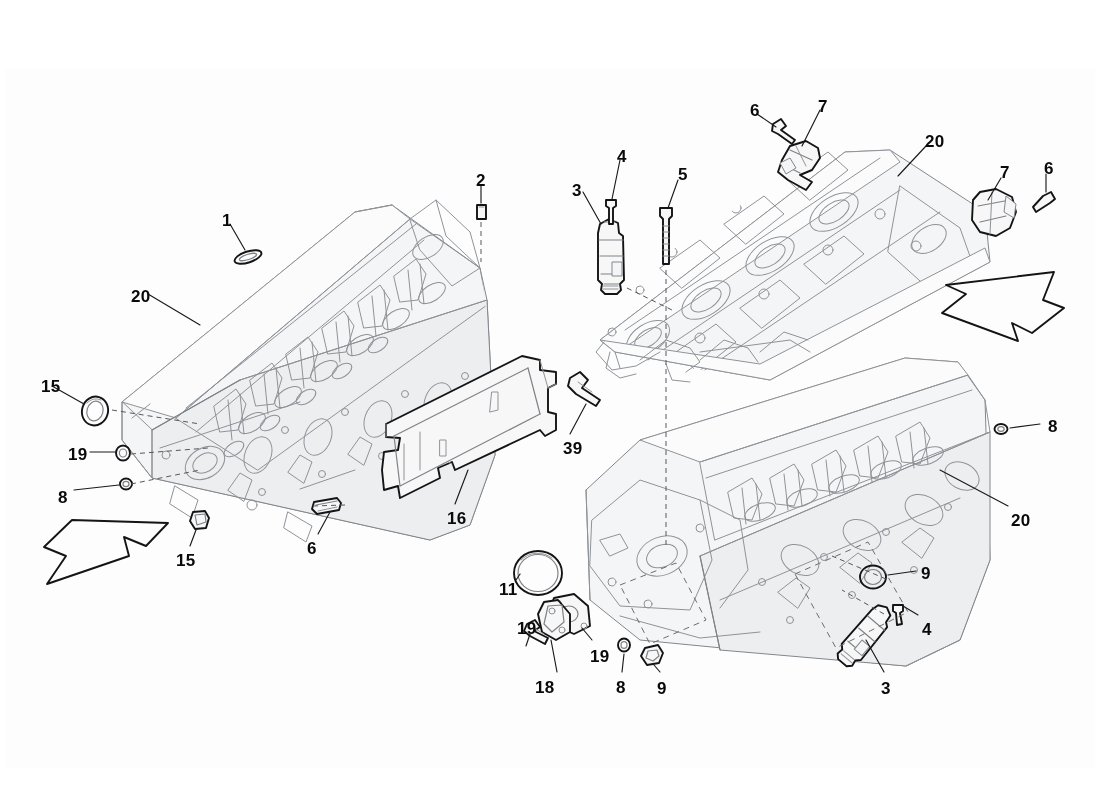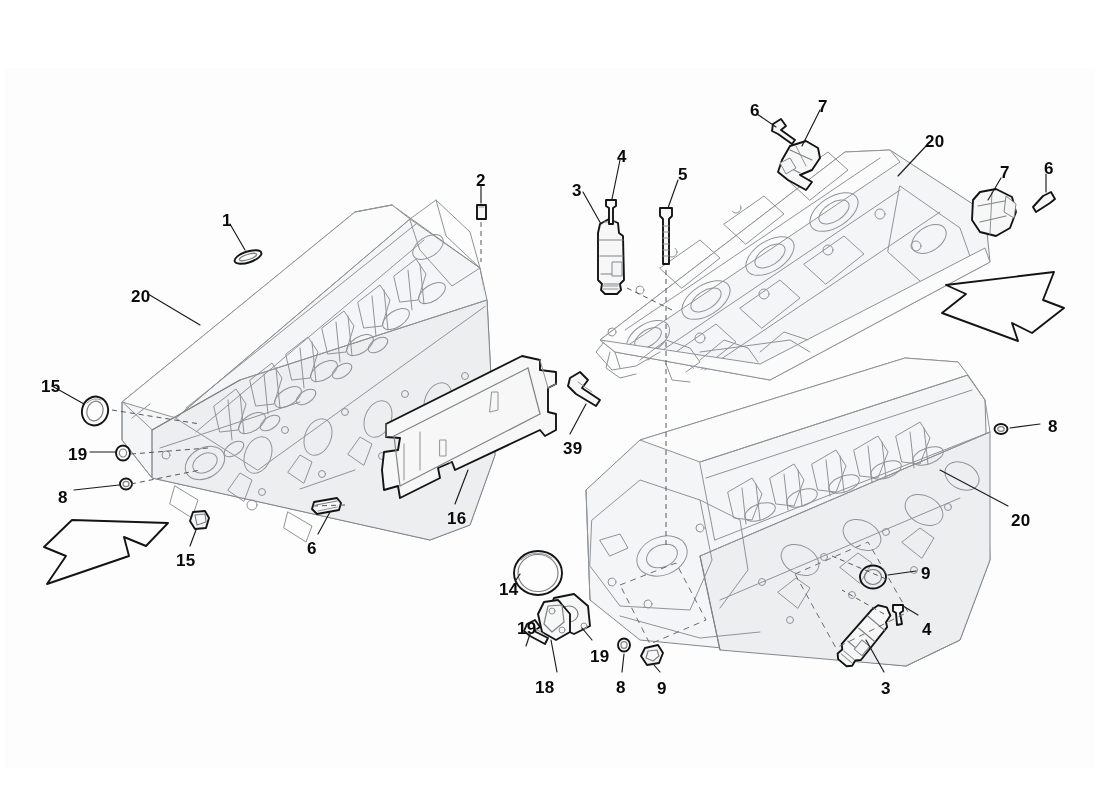--- a/index.html
+++ b/index.html
@@ -525,19 +525,19 @@
   <div class="lbl" style="left:58px;top:489px">8</div>
   <div class="lbl" style="left:176px;top:552px">15</div>
   <div class="lbl" style="left:307px;top:540px">6</div>
   <div class="lbl" style="left:447px;top:510px">16</div>
   <div class="lbl" style="left:563px;top:440px">39</div>
   <div class="lbl" style="left:1048px;top:418px">8</div>
   <div class="lbl" style="left:1011px;top:512px">20</div>
   <div class="lbl" style="left:921px;top:565px">9</div>
   <div class="lbl" style="left:922px;top:621px">4</div>
   <div class="lbl" style="left:881px;top:680px">3</div>
-  <div class="lbl" style="left:499px;top:581px">14</div>
+  <div class="lbl" style="left:499px;top:581px">11</div>
   <div class="lbl" style="left:517px;top:620px">19</div>
   <div class="lbl" style="left:535px;top:679px">18</div>
   <div class="lbl" style="left:590px;top:648px">19</div>
   <div class="lbl" style="left:616px;top:679px">8</div>
   <div class="lbl" style="left:657px;top:680px">9</div>
 </div>
 
 </body></html>

